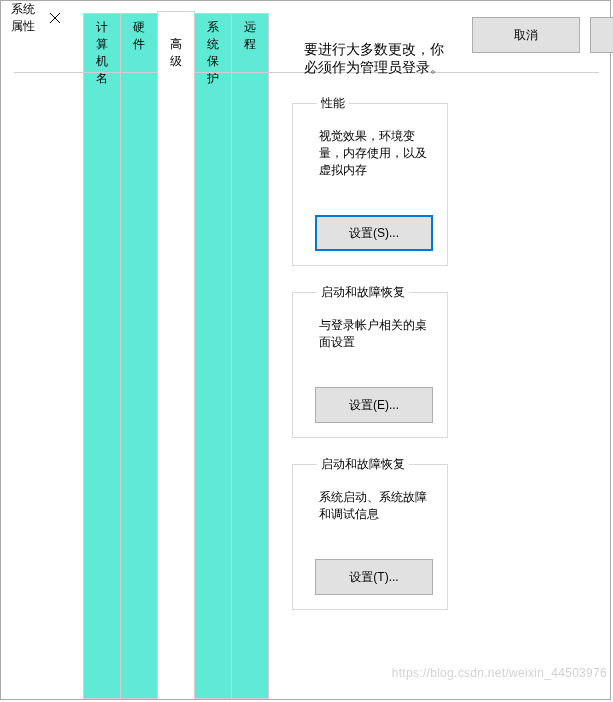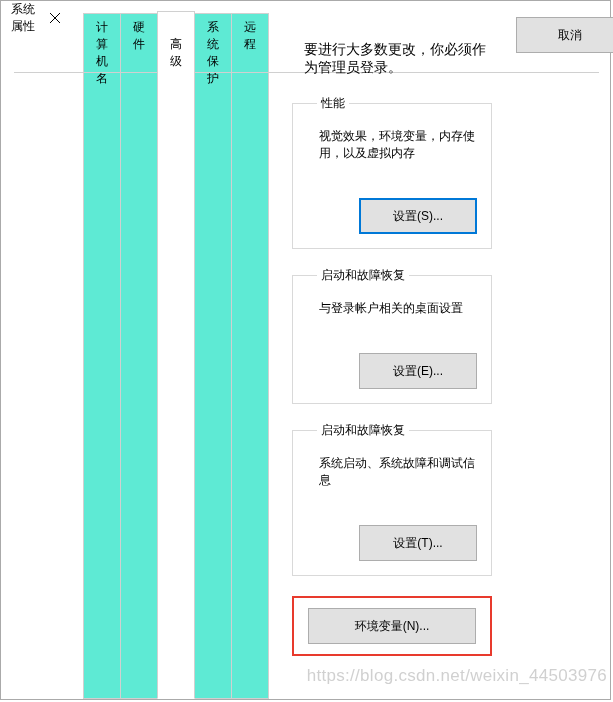--- a/index.html
+++ b/index.html
@@ -143,22 +143,22 @@
   .bottom-bar {
     display: flex;
     justify-content: flex-end;
     gap: 10px;
     padding: 16px 18px 18px 0;
   }
   .bottom-bar .btn { min-width: 108px; }
   .watermark {
     position: absolute;
     right: 6px;
-    bottom: 16px;
-    font-size: 17px;
+    bottom: 22px;
+    font-size: 12px;
     color: rgba(120,120,120,0.35);
     letter-spacing: 0.3px;
     pointer-events: none;
   }
 </style>
 </head>
 <body>
 
 <div class="window">
 
@@ -202,25 +202,20 @@
     </fieldset>
 
     <fieldset class="group">
       <legend>启动和故障恢复</legend>
       <div class="group-desc">系统启动、系统故障和调试信息</div>
       <div class="btn-row">
         <button class="btn">设置(T)...</button>
       </div>
     </fieldset>
 
-    <div class="env-row">
-      <span class="env-highlight">
-        <button class="btn">环境变量(N)...</button>
-      </span>
-    </div>
 
   </div>
 
   <div class="bottom-bar">
     <button class="btn">取消</button>
     <button class="btn">确定</button>
     <button class="btn disabled">应用(A)</button>
   </div>
 
 </div>

